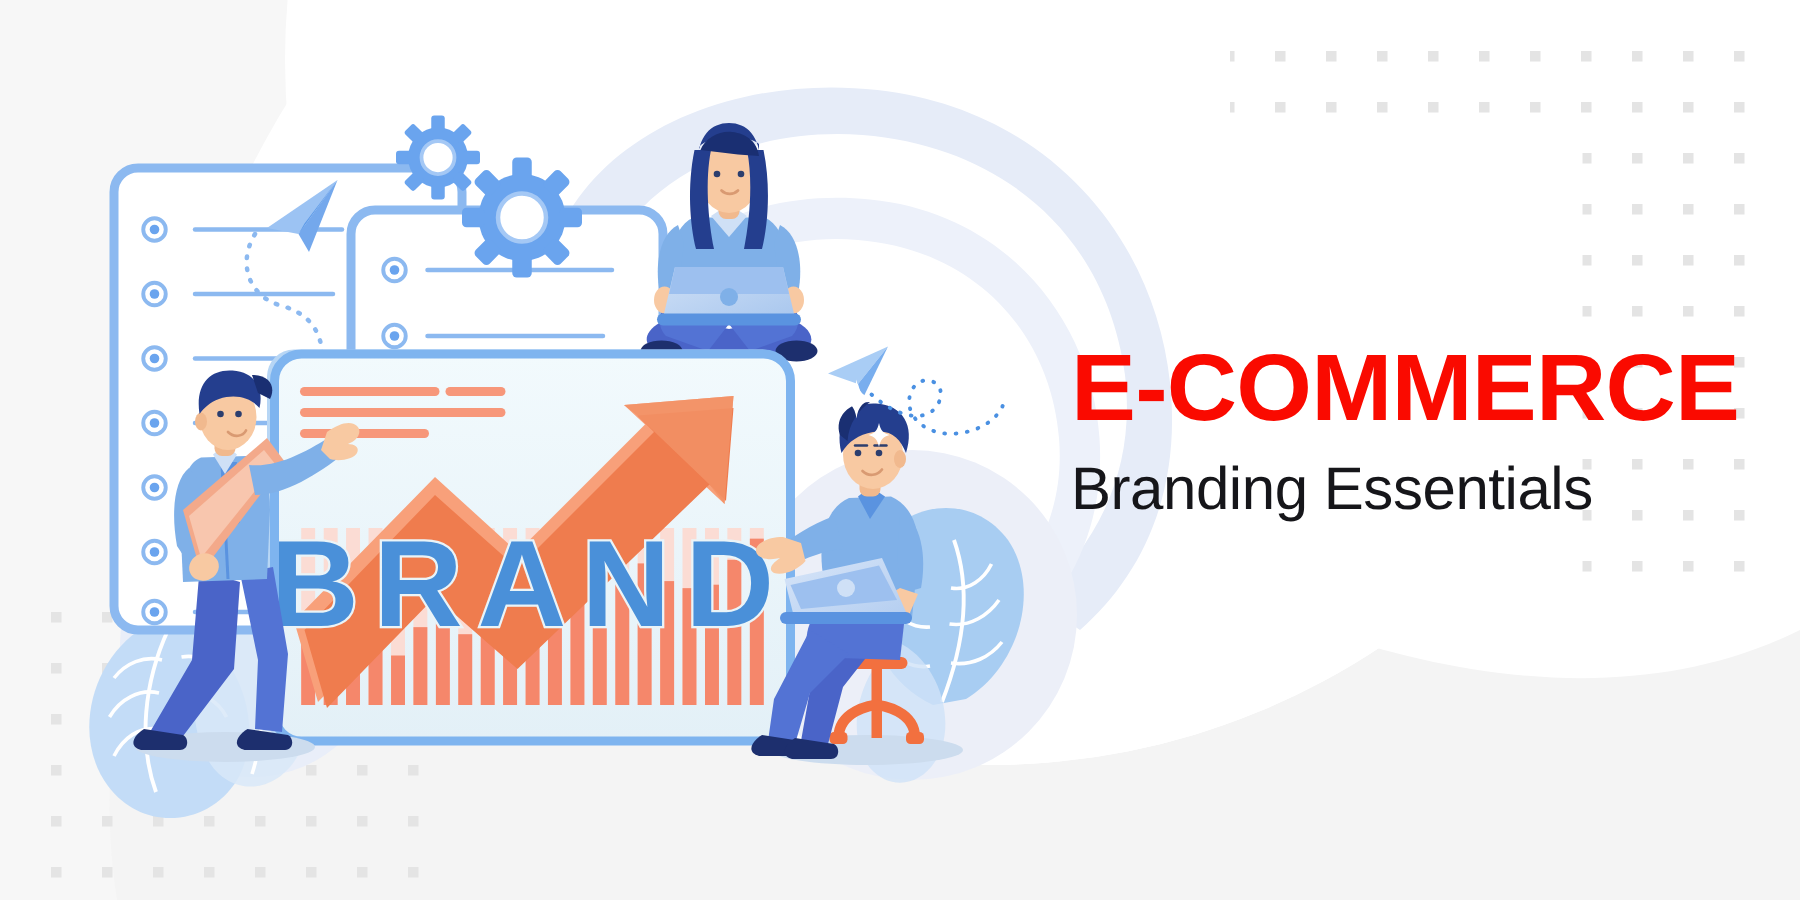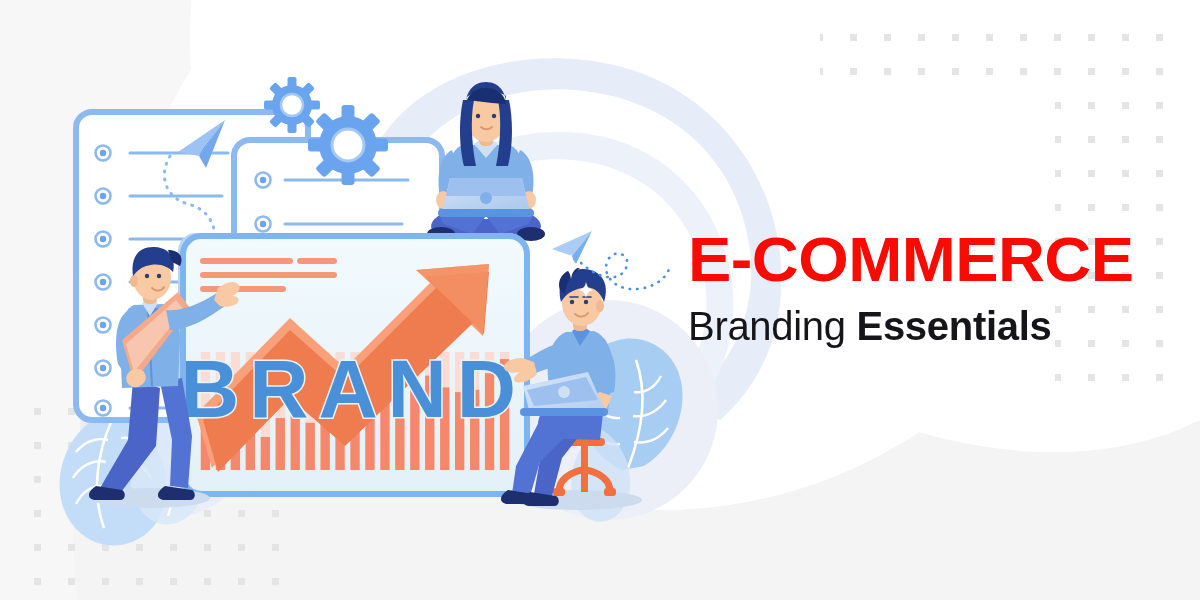--- a/index.html
+++ b/index.html
@@ -8,21 +8,21 @@
     background:#ffffff;
     font-family:"Liberation Sans", sans-serif;
   }
   #banner{
     position:relative;width:1200px;height:600px;overflow:hidden;
     background:#f4f4f4;
   }
   #banner svg.layer{position:absolute;left:0;top:0;width:1200px;height:600px;}
   
   .text-block{
-    position:absolute; left:688px; top:228px; width:420px;
+    position:absolute; left:714px; top:228px; width:420px;
   }
   .headline{
     font-family:"Liberation Sans Narrow","Liberation Sans",sans-serif;
     font-size:63px;
     line-height:62px;
     font-weight:bold;
     letter-spacing:-0.5px;
     color:#fa0a00;
     transform:scaleX(1.03);
     transform-origin:left center;
@@ -33,21 +33,21 @@
     margin:0;
     margin-top:14px;
     font-family:"Liberation Sans",sans-serif;
     font-size:40px;
     line-height:44px;
     color:#16161a;
     white-space:nowrap;
     letter-spacing:-0.3px;
   }
   .subline .light{font-weight:400;margin-top:40px;}
-  .subline .bold{font-weight:bold;}
+  .subline .bold{font-weight:normal;}
 </style>
 </head>
 <body>
 
 <div id="banner">
 
   <svg class="layer" viewBox="0 0 1200 600" xmlns="http://www.w3.org/2000/svg">
     <defs>
       <pattern id="dotsPat" x="0" y="0" width="34" height="34" patternUnits="userSpaceOnUse">
         <rect x="0" y="0" width="7" height="7" fill="#e4e4e4"></rect>

